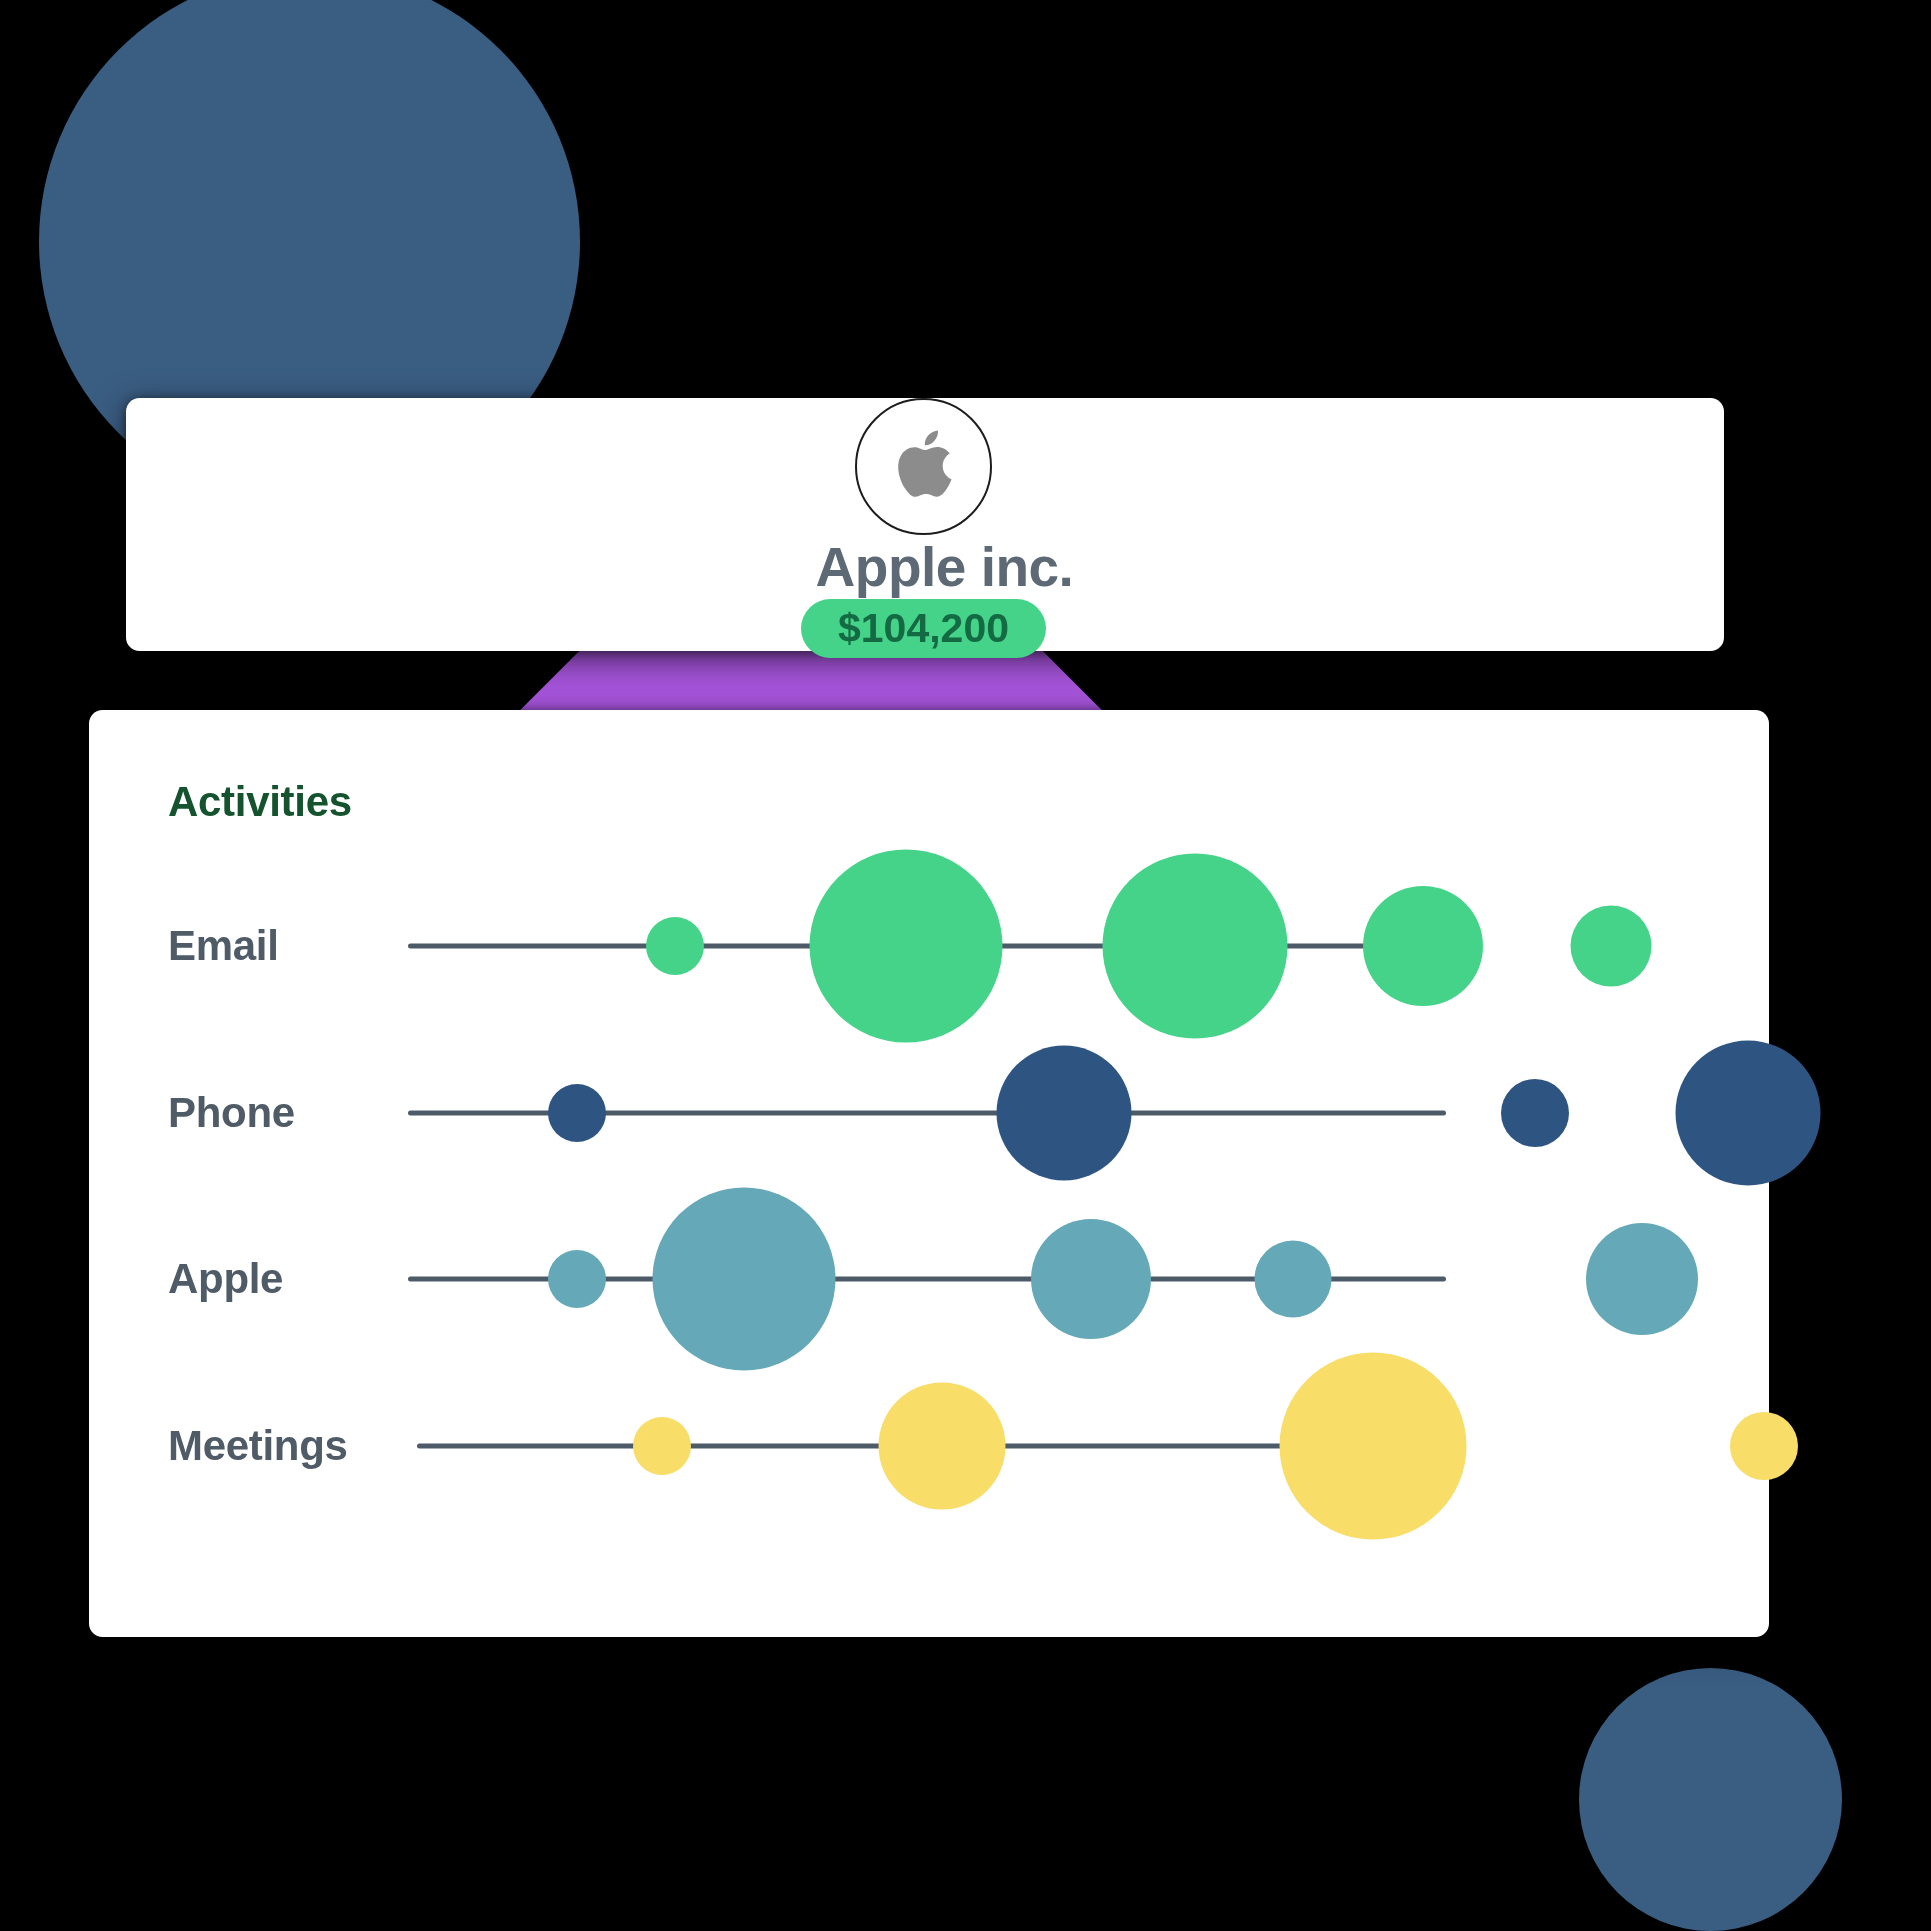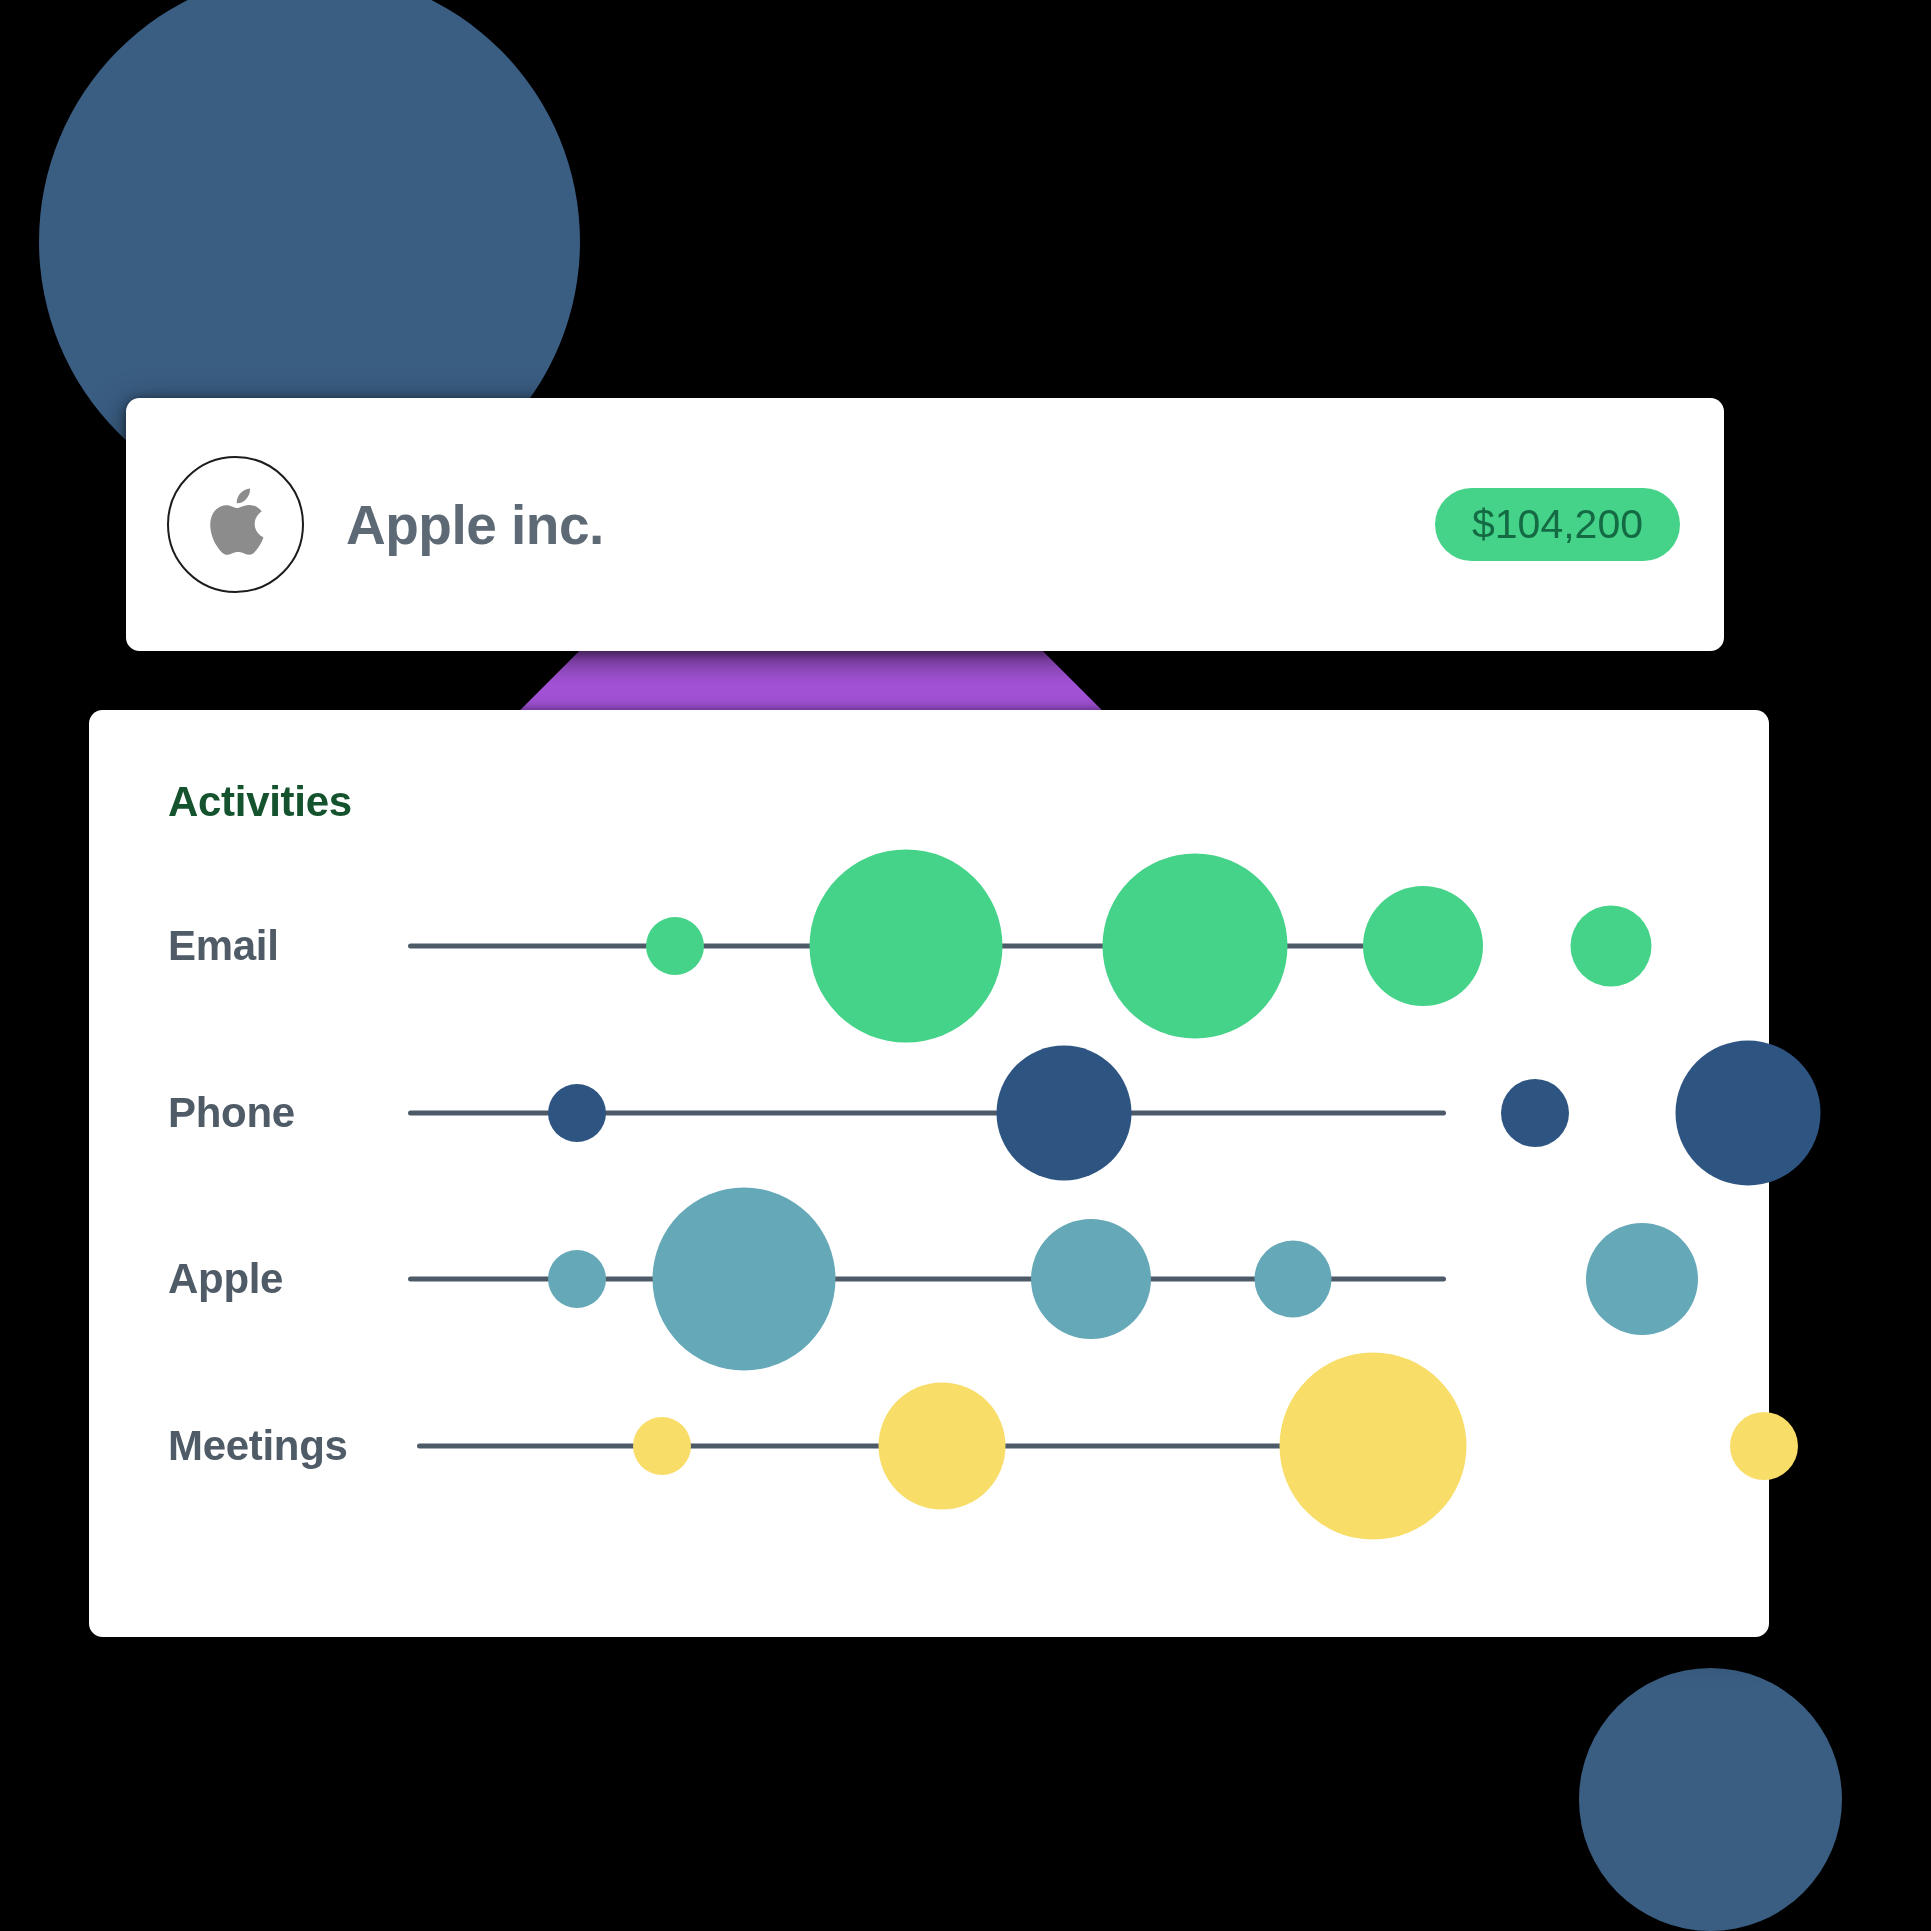--- a/index.html
+++ b/index.html
@@ -17,29 +17,29 @@
 
   
   .card{position:absolute;background:#ffffff;border-radius:13.5px;
         box-shadow:0 9.7px 33px rgba(0,0,0,0.55), 0 1.9px 9.7px rgba(0,0,0,0.45);}
 
   #company-card{left:126px;top:398px;width:1598px;height:253px;}
   #activities-card{left:89px;top:710px;width:1680px;height:927px;}
 
   
   .company-row{position:absolute;left:0;top:0;right:0;bottom:0;
-               display:flex;align-items:center;padding:0 44px 0 41px;box-sizing:border-box;}
+               display:flex;align-items:center;padding:0 44px 0 41px;box-sizing:border-box;flex-direction:column;}
   .logo-badge{width:133px;height:133px;border-radius:50%;border:2.9px solid #1c1c1c;
               display:flex;align-items:center;justify-content:center;flex:0 0 auto;}
   .logo-badge svg{width:64px;height:77px;display:block;}
   .company-name{margin-left:42px;font-size:55px;font-weight:600;color:#5d6975;
                 letter-spacing:-0.5px;white-space:nowrap;}
   .spacer{flex:1 1 auto;}
-  .amount-pill{background:#45d389;color:#146b43;font-size:41px;font-weight:400;
-               padding:13px 37px;border-radius:39px;white-space:nowrap;}
+  .amount-pill{background:#45d389;color:#146b43;font-size:41px;font-weight:700;
+               padding:6px 37px;border-radius:39px;white-space:nowrap;}
 
   
   #activities-title{position:absolute;left:79px;top:68px;font-size:42px;
                     font-weight:600;color:#14532d;letter-spacing:-0.3px;}
 
   .chart-area{position:absolute;left:0;right:0;top:135px;bottom:39px;}
   .bubble-row{position:absolute;left:0;right:0;height:1px;}
   .row-label{position:absolute;left:79px;transform:translateY(-50%);
              font-size:42px;font-weight:600;color:#4f5b66;letter-spacing:-0.3px;
              white-space:nowrap;text-align:right;}

